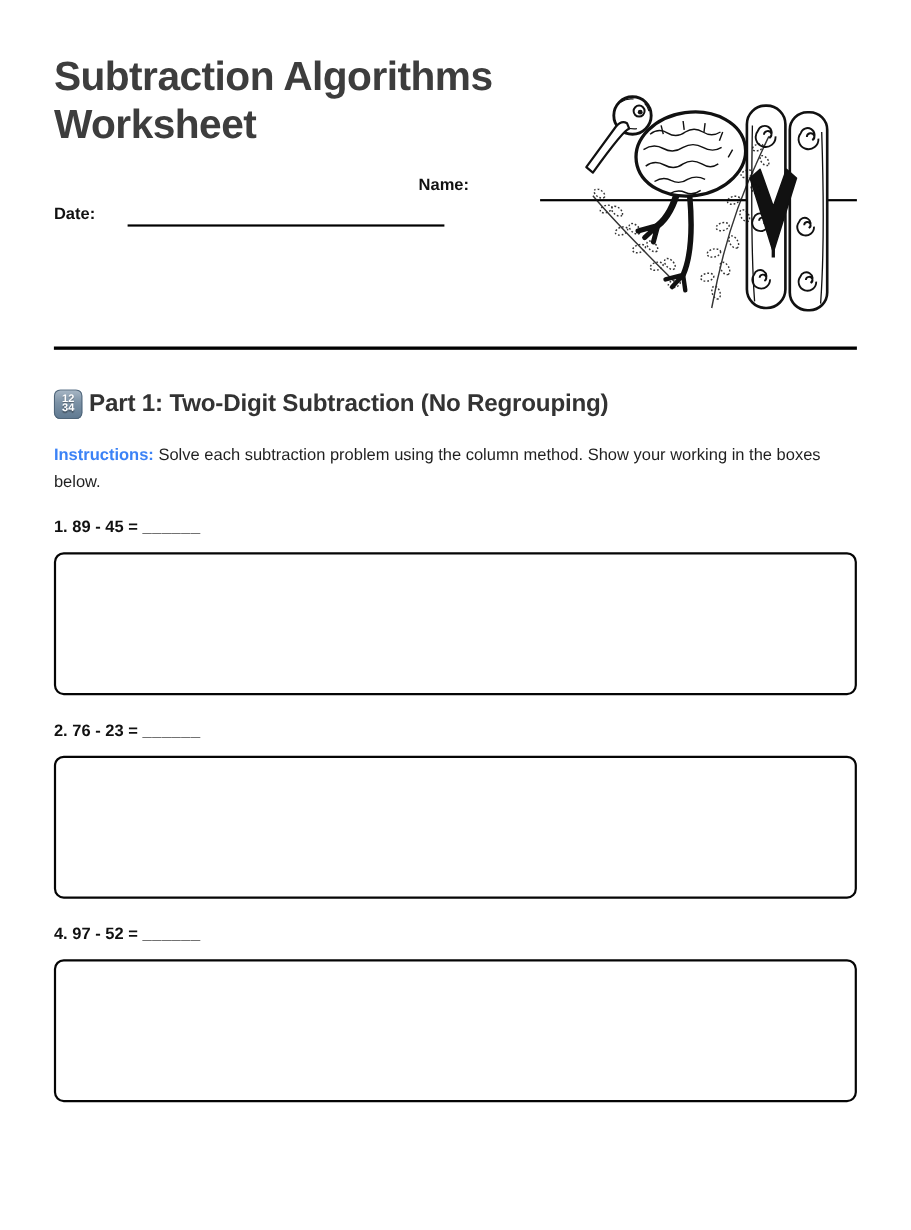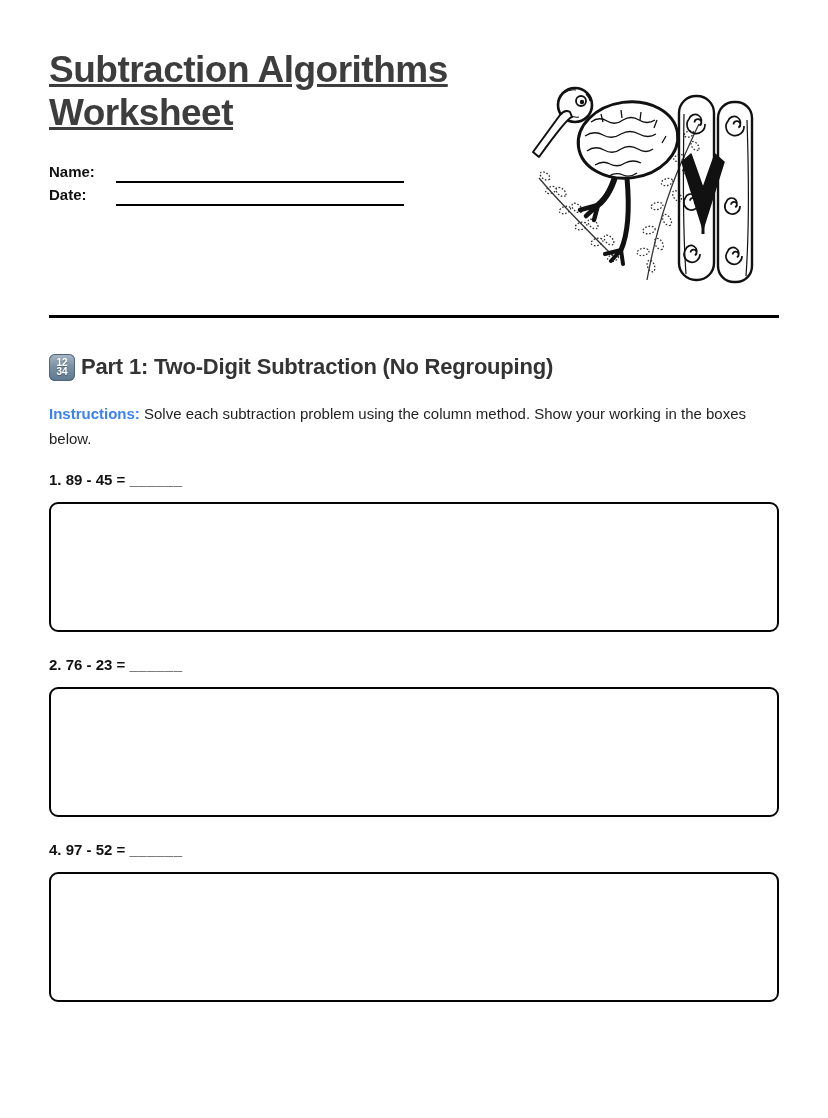--- a/index.html
+++ b/index.html
@@ -9,25 +9,25 @@
     font-family: "Liberation Sans", "DejaVu Sans", sans-serif;
     color: #1f1f1f;
     position: relative;
     overflow: hidden;
   }
   .page { position: relative; width: 828px; height: 1118px; overflow: hidden; background: #fff; }
   .content { padding: 48px 49px 0 49px; }
 
   h1.title {
     font-size: 37px; line-height: 43px; font-weight: 700;
-    color: #3d3d3d; width: 480px; letter-spacing: -0.5px; text-decoration: underline;
+    color: #3d3d3d; width: 480px; letter-spacing: -0.5px;
   }
 
   .field-row { display: flex; align-items: flex-end; height: 23px; }
-  .field-row.name { margin-top: 26px; }
+  .field-row.name { margin-top: 26px; flex-direction: column; }
   .field-row.date { }
   .field-label { font-size: 15px; font-weight: 700; color: #111; width: 67px; align-self: center; }
   .field-line { width: 288px; height: 21px; border-bottom: 2px solid #000; }
 
   .illustration {
     position: absolute; left: 531px; top: 84px;
     width: 232px; height: 200px;
   }
 
   .divider { height: 3px; background: #000; margin-top: 109px; }

